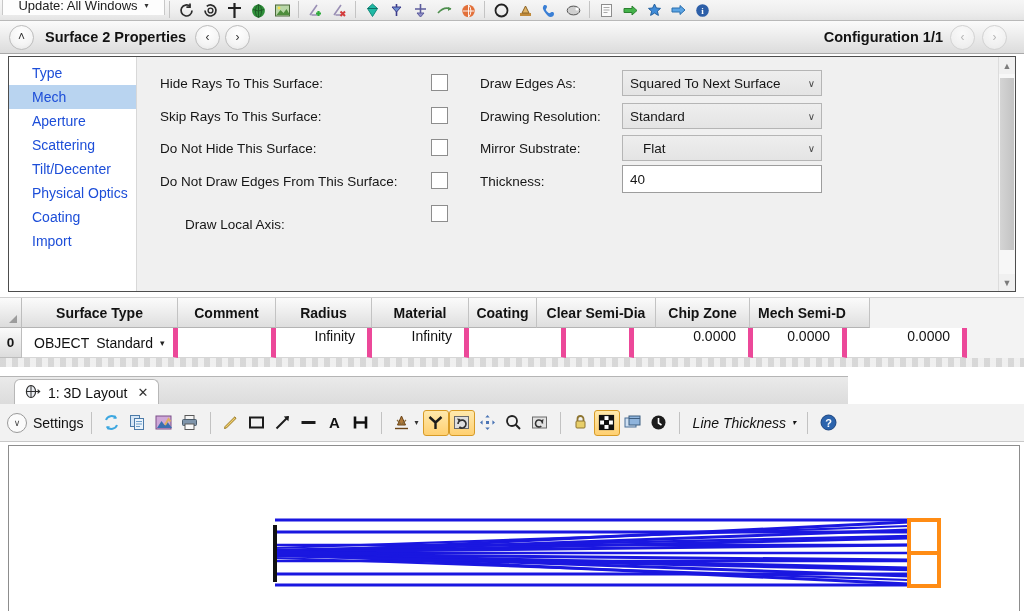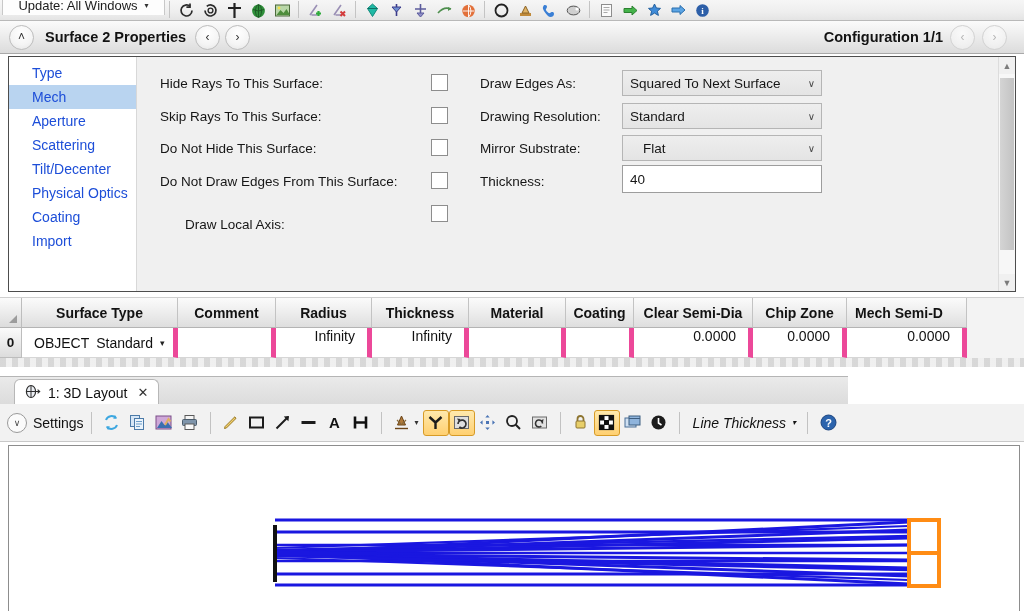--- a/index.html
+++ b/index.html
@@ -440,21 +440,20 @@
       </div>
     </div>
   </div>
 
   <div class="sheet">
     <div class="sheet-row">
       <div class="corner"></div>
       <div class="hd" style="width:156px">Surface Type</div>
       <div class="hd" style="width:98px">Comment</div>
       <div class="hd" style="width:96px">Radius</div>
-      <div class="hd" style="width:97px">Thickness</div>
       <div class="hd" style="width:97px">Material</div>
       <div class="hd" style="width:68px">Coating</div>
       <div class="hd" style="width:119px">Clear Semi-Dia</div>
       <div class="hd" style="width:94px">Chip Zone</div>
       <div class="hd" style="width:120px; justify-content:flex-start; padding-left:8px">Mech Semi-D</div>
     </div>
 
     <div class="sheet-row">
       <div class="rowhdr">0</div>
       <div class="cell" style="width:156px">

